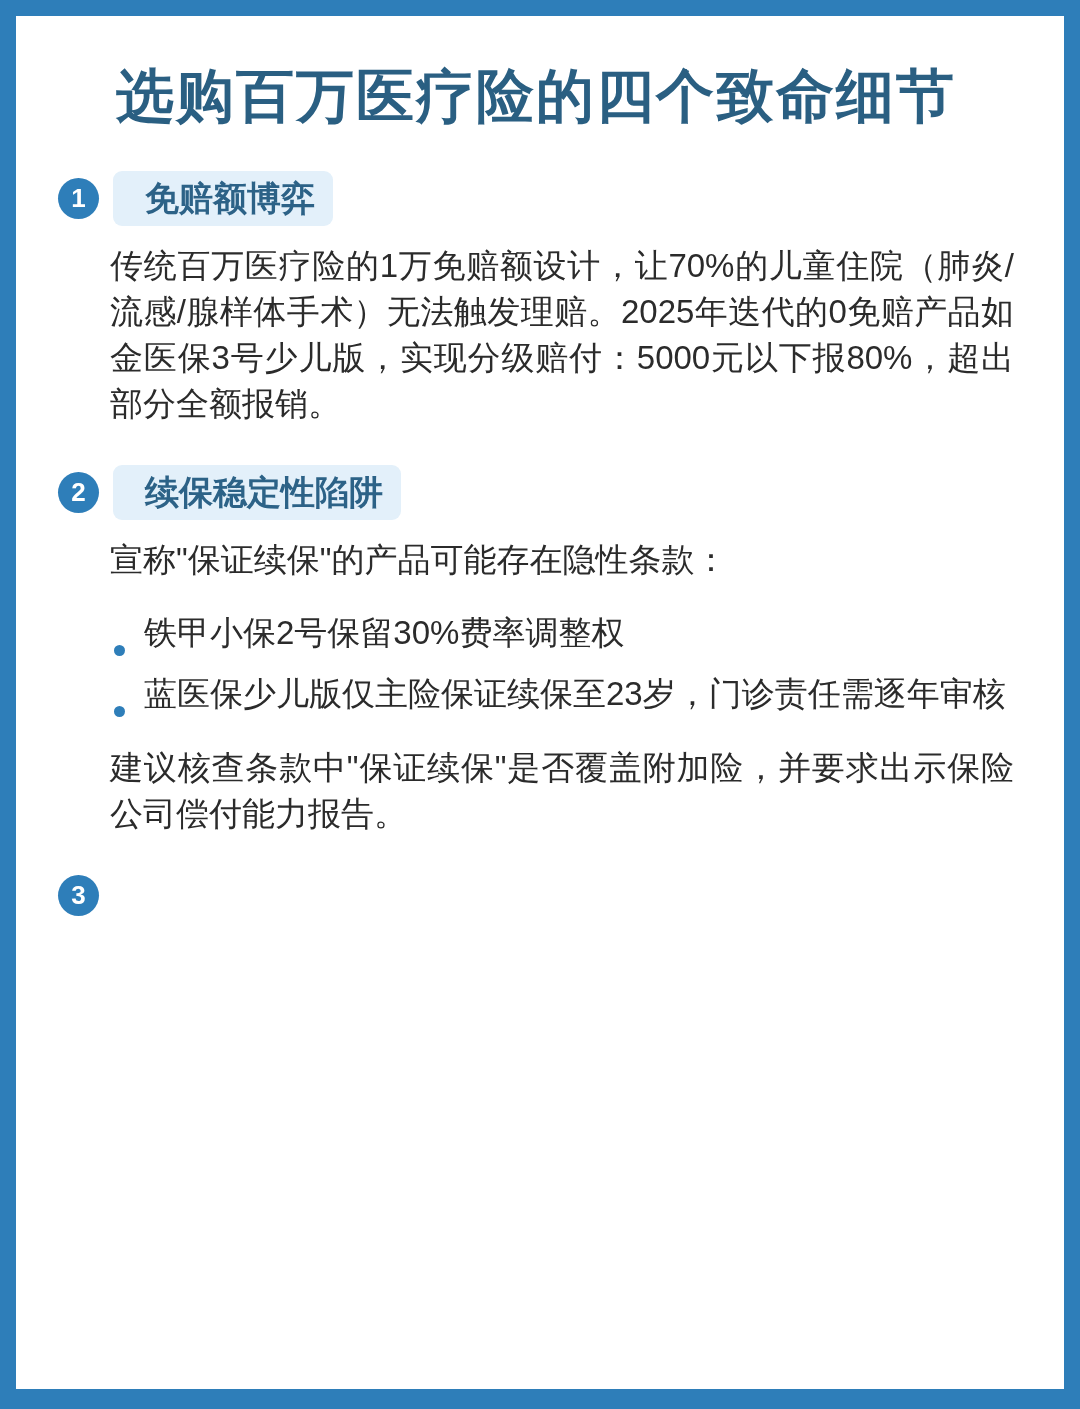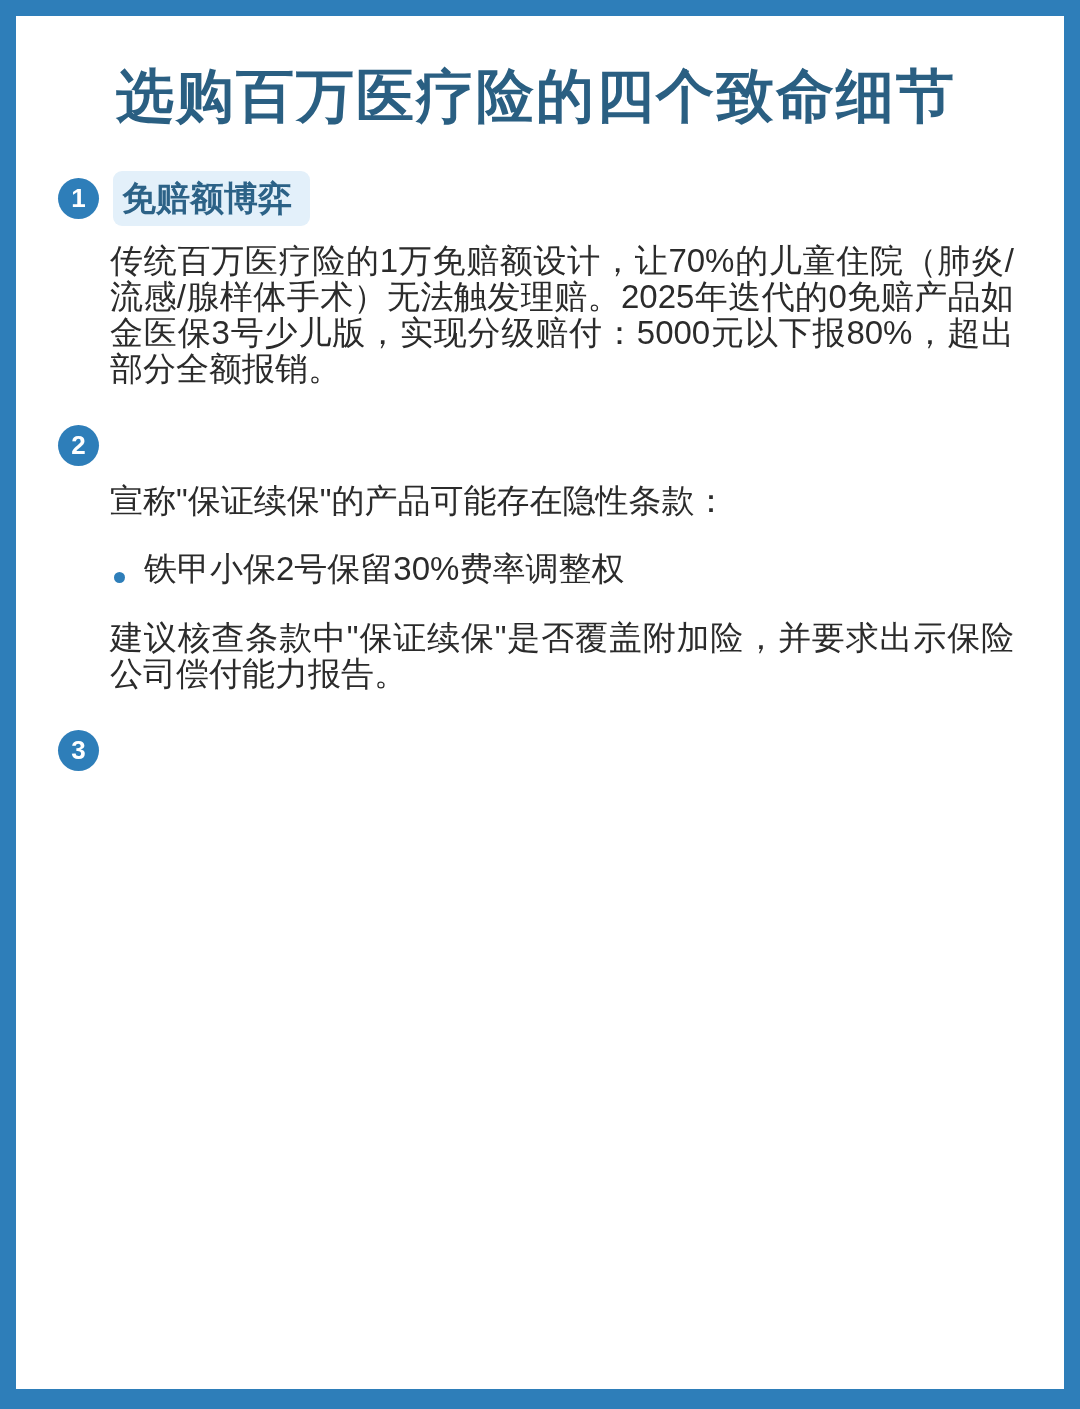--- a/index.html
+++ b/index.html
@@ -58,38 +58,38 @@
     align-items: center;
     justify-content: center;
   }
   .heading-pill {
     display: inline-block;
     background: var(--heading-bg);
     color: var(--heading-text);
     font-size: 34px;
     font-weight: 700;
     line-height: 1;
-    padding: 10px 18px 11px 9px;
+    padding: 10px 18px 11px 32px;
     border-radius: 9px;
   }
   .para {
     margin: 28px 0 0 52px;
     font-size: 33px;
-    line-height: 36px;
+    line-height: 46px;
     color: var(--body-text);
     text-align: justify;
   }
   .section-header + .para { margin-top: 17px; }
   .bullets {
     list-style: none;
     margin: 27px 0 0 52px;
   }
   .bullet-item {
     display: flex;
-    align-items: center;
+    align-items: flex-end;
     margin-top: 15px;
     font-size: 33px;
     line-height: 46px;
     color: var(--body-text);
   }
   .bullet-item:first-child { margin-top: 0; }
   .bullet-dot {
     flex: 0 0 auto;
     width: 11px;
     height: 11px;
@@ -110,26 +110,31 @@
       <div class="section-header">
         <span class="num-circle">1</span>
         <span class="heading-pill">免赔额博弈</span>
       </div>
       <p class="para">传统百万医疗险的1万免赔额设计，让70%的儿童住院（肺炎/流感/腺样体手术）无法触发理赔。2025年迭代的0免赔产品如金医保3号少儿版，实现分级赔付：5000元以下报80%，超出部分全额报销。</p>
     </div>
 
     <div class="section">
       <div class="section-header">
         <span class="num-circle">2</span>
+        <span class="heading-pill">续保稳定性陷阱</span>
       </div>
       <p class="para">宣称"保证续保"的产品可能存在隐性条款：</p>
       <ul class="bullets">
         <li class="bullet-item">
           <span class="bullet-dot"></span>
           <span>铁甲小保2号保留30%费率调整权</span>
+        </li>
+        <li class="bullet-item">
+          <span class="bullet-dot"></span>
+          <span>蓝医保少儿版仅主险保证续保至23岁，门诊责任需逐年审核</span>
         </li>
       </ul>
       <p class="para">建议核查条款中"保证续保"是否覆盖附加险，并要求出示保险公司偿付能力报告。</p>
     </div>
 
     <div class="section">
       <div class="section-header">
         <span class="num-circle">3</span>
       </div>
     </div>

